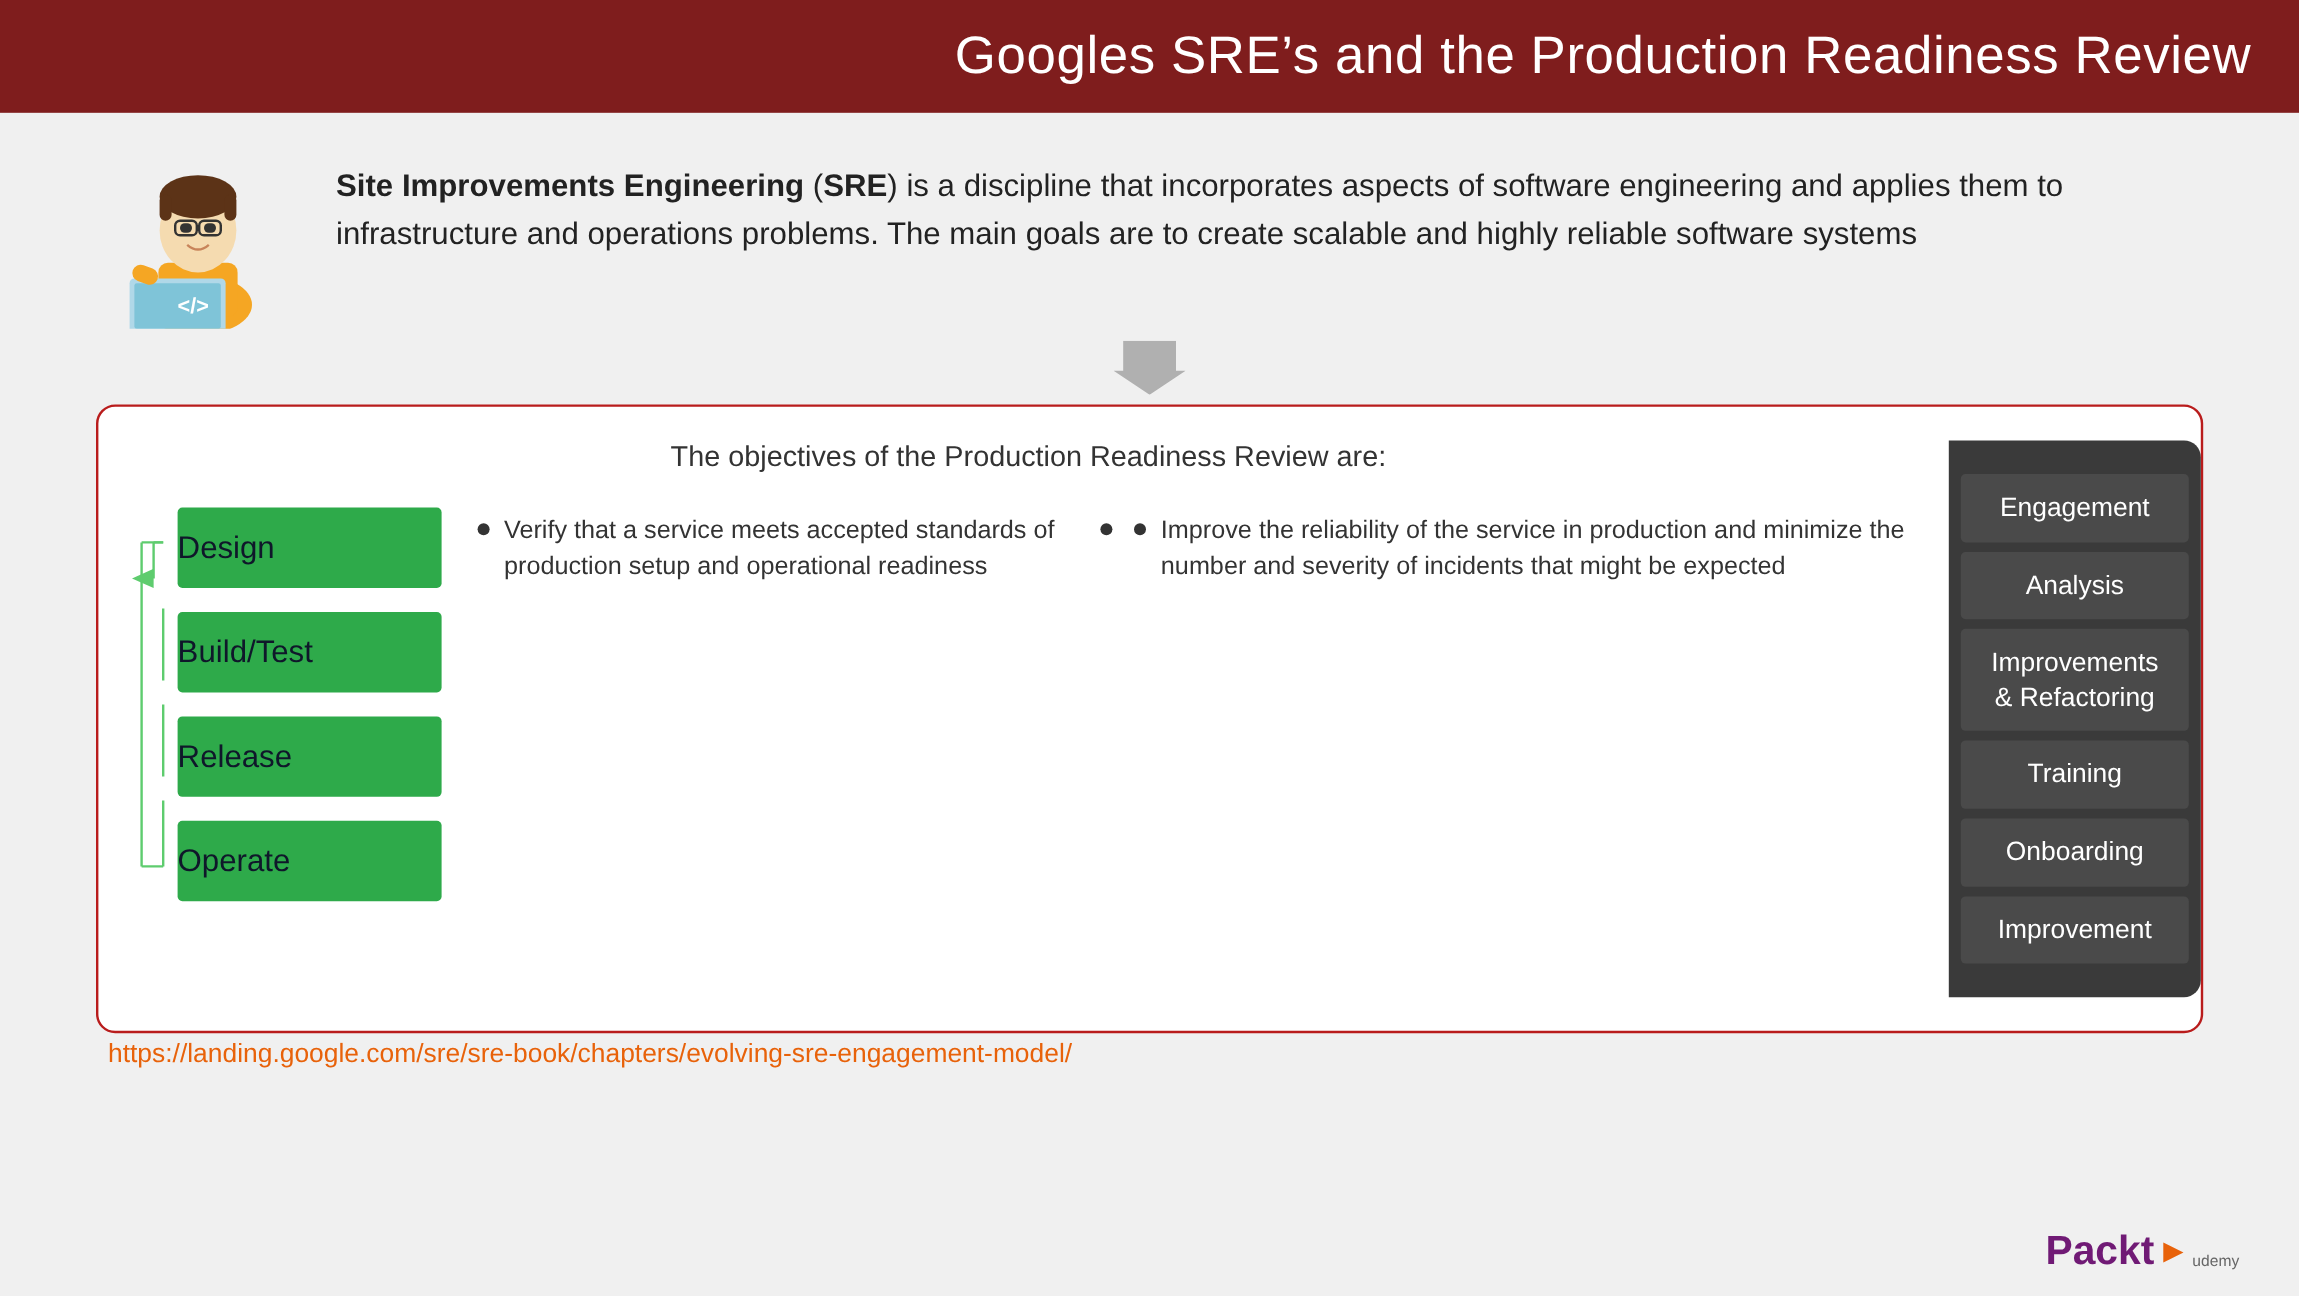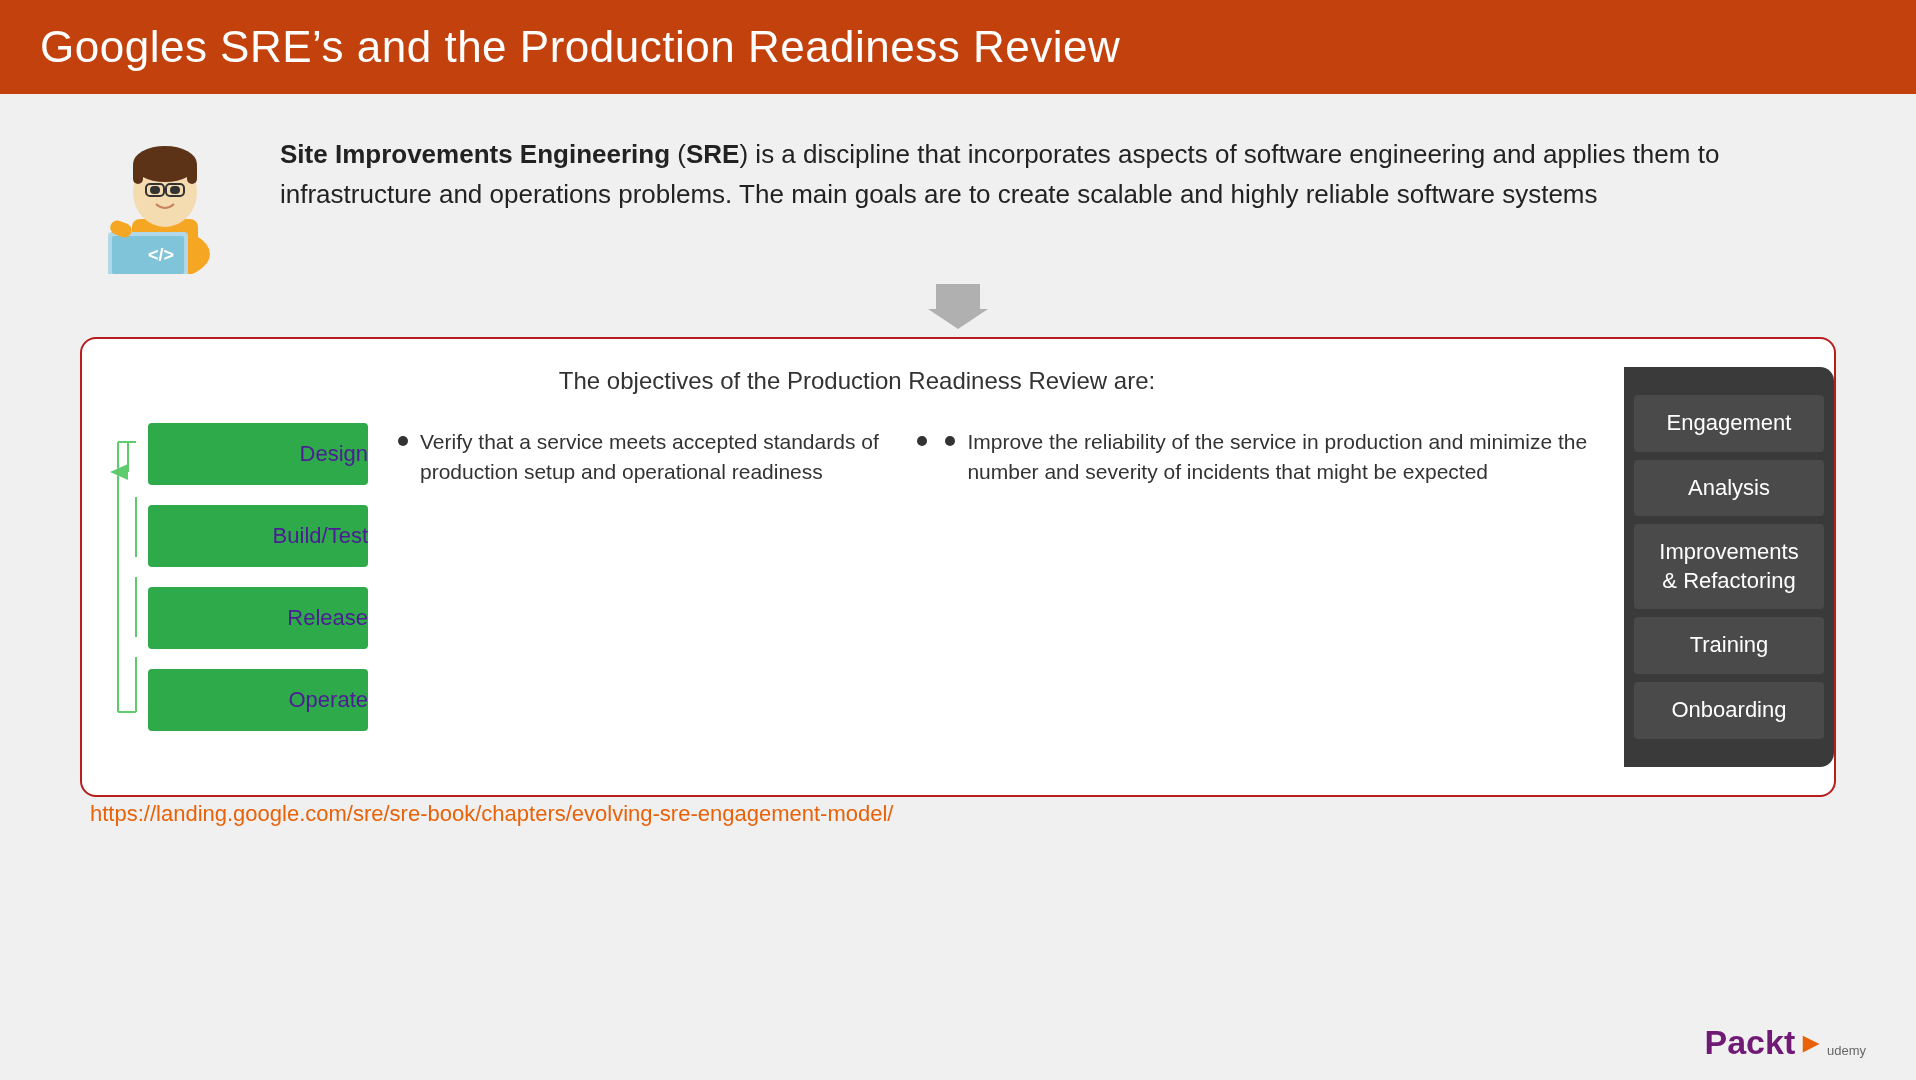--- a/index.html
+++ b/index.html
@@ -7,24 +7,24 @@
     body {
       width: 1916px;
       height: 1080px;
       background: #f0f0f0;
       font-family: 'Segoe UI', Arial, sans-serif;
       overflow: hidden;
     }
 
     
     .header {
-      background: #c2410c;
+      background: #7f1d1d;
       width: 100%;
       padding: 22px 40px;
-      text-align: left;
+      text-align: right;
     }
     .header h1 {
       color: #ffffff;
       font-size: 44px;
       font-weight: 500;
       letter-spacing: 0.5px;
     }
 
     
     .main {
@@ -101,24 +101,24 @@
     }
 
     .lifecycle-and-bullets {
       display: flex;
       gap: 30px;
       align-items: flex-start;
     }
 
     .lifecycle-item {
       background: #2eaa4a;
-      color: #4c1d95;
-      font-size: 22px;
+      color: #0f172a;
+      font-size: 26px;
       font-weight: 500;
-      text-align: right;
+      text-align: left;
       padding: 18px 0;
       width: 220px;
       border-radius: 4px;
       margin: 6px 0;
       position: relative;
     }
 
     
     .bullets {
       flex: 1;
@@ -348,20 +348,21 @@
       </div>
     </div>
 
     <div class="right-stages">
       <div class="stage-item">Engagement</div>
       <div class="stage-item">Analysis</div>
       <div class="stage-item" style="white-space:pre-line;">Improvements
 &amp; Refactoring</div>
       <div class="stage-item">Training</div>
       <div class="stage-item">Onboarding</div>
+      <div class="stage-item">Improvement</div>
     </div>
 
   </div>
 
   <div class="footer">
     <a href="#">https://landing.google.com/sre/sre-book/chapters/evolving-sre-engagement-model/</a>
   </div>
 
 </div>
 

